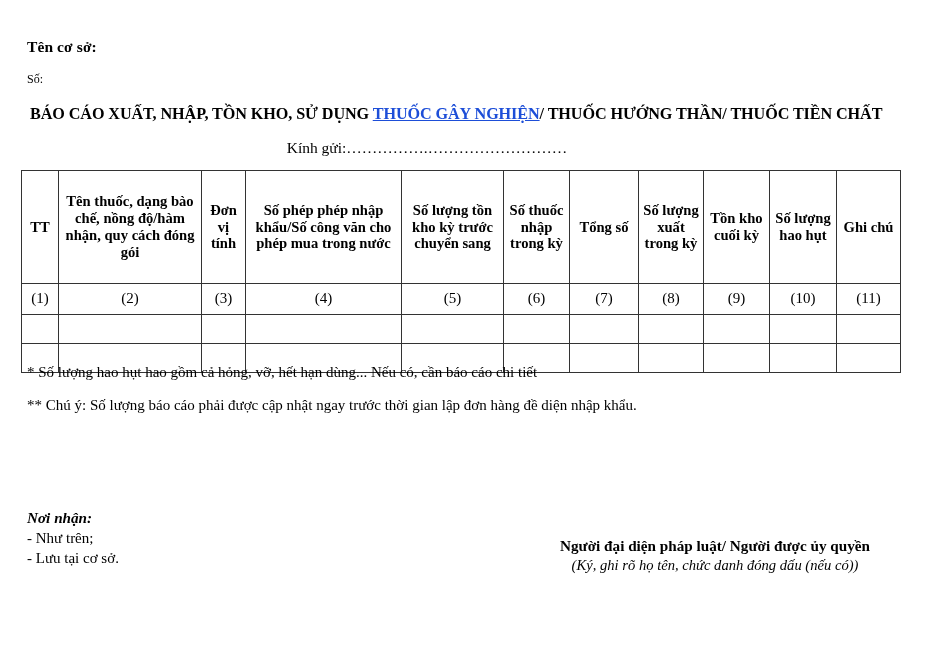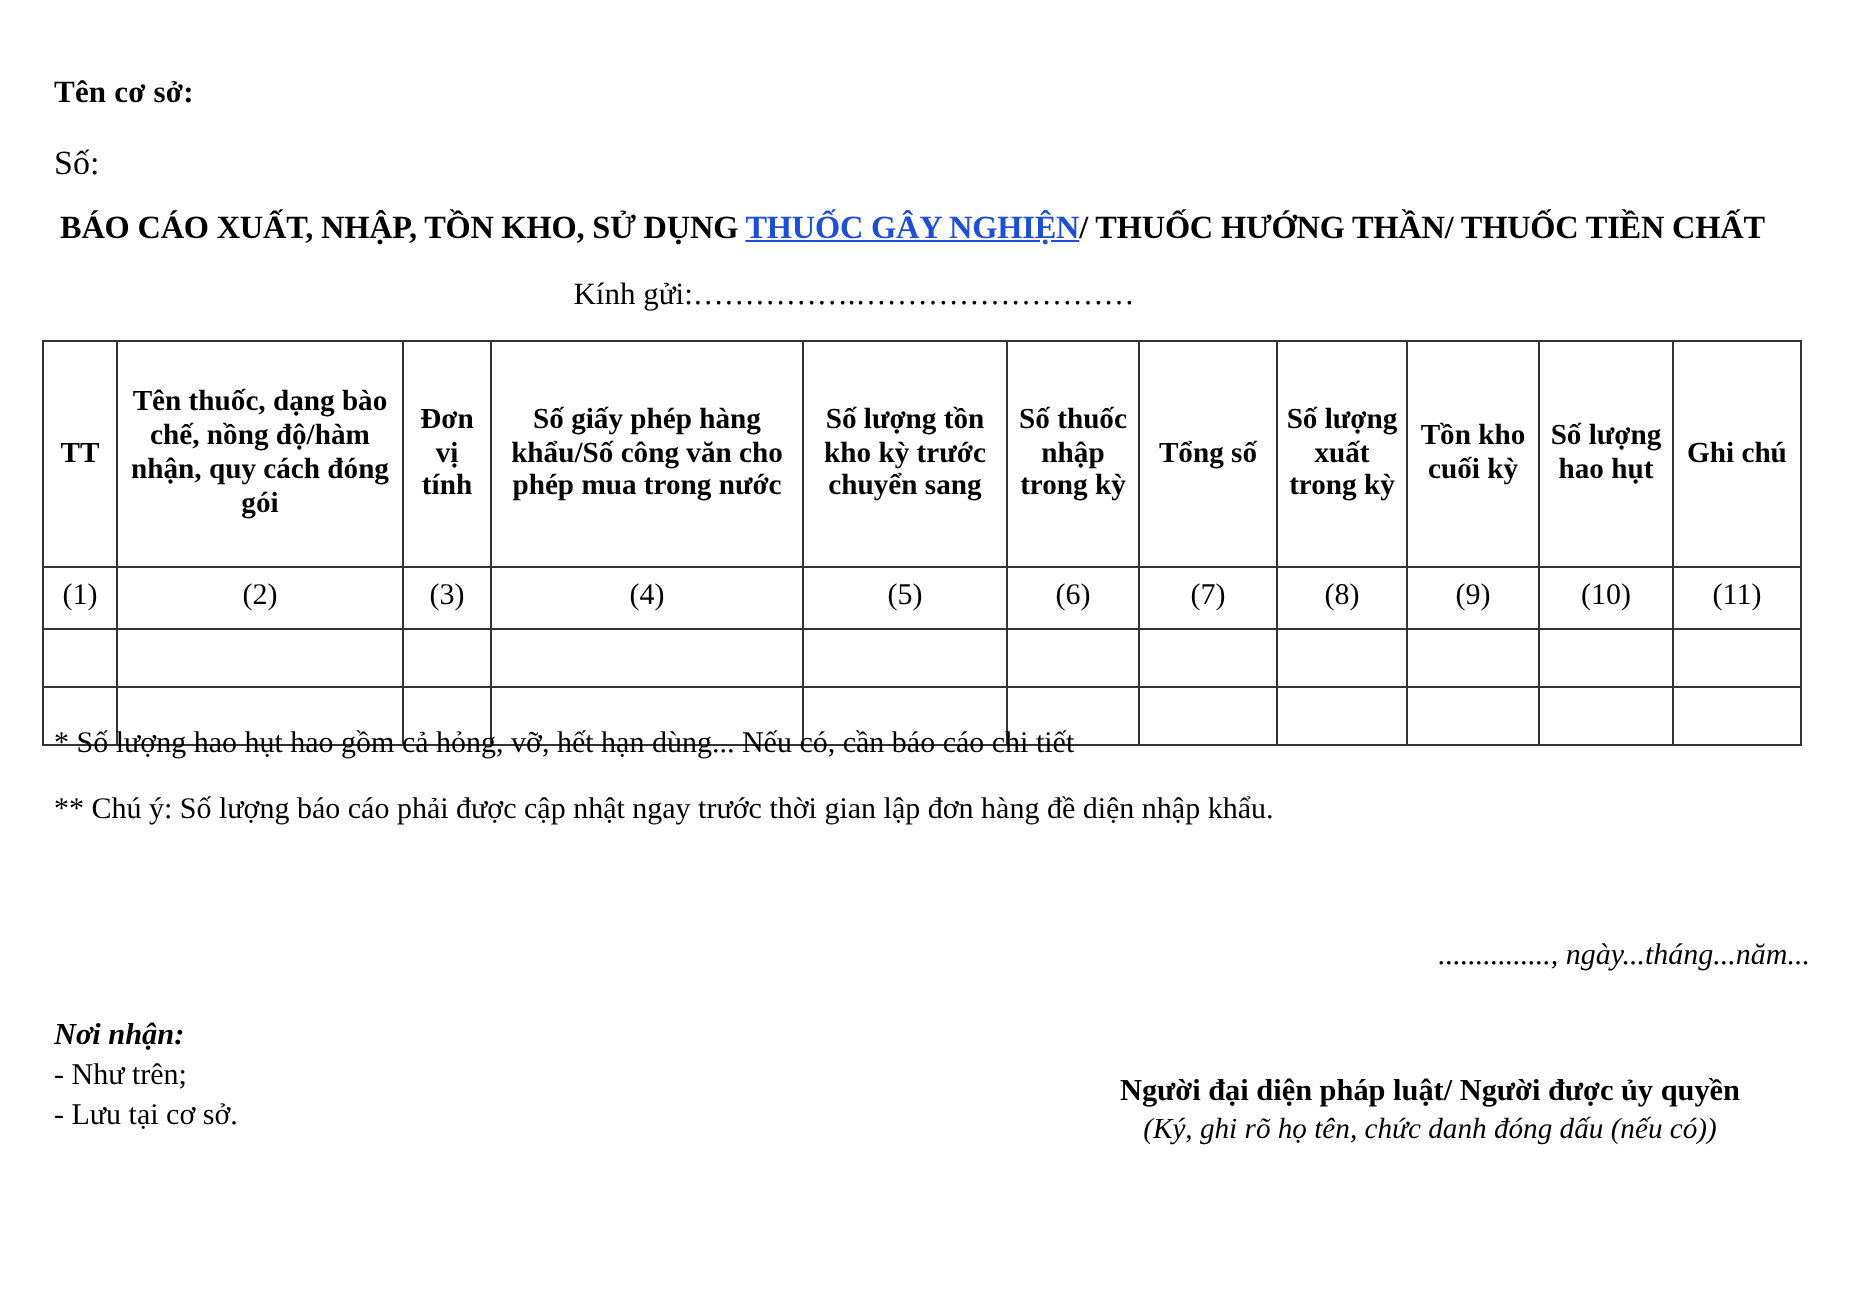--- a/index.html
+++ b/index.html
@@ -29,21 +29,21 @@
     left: 27px;
     top: 38px;
     font-size: 15.5px;
     font-weight: bold;
     letter-spacing: 0.1px;
   }
   .doc-number {
     position: absolute;
     left: 27px;
     top: 72px;
-    font-size: 17px;
+    font-size: 12px;
     font-weight: normal;
   }
   .doc-title {
     position: absolute;
     left: 30px;
     top: 105px;
     width: 890px;
     font-size: 16.2px;
     font-weight: bold;
     white-space: nowrap;
@@ -190,21 +190,21 @@
         <col class="c8">
         <col class="c9">
         <col class="c10">
         <col class="c11">
     </colgroup>
     <tbody>
       <tr class="header-row">
         <td>TT</td>
         <td>Tên thuốc, dạng bào chế, nồng độ/hàm nhận, quy cách đóng gói</td>
         <td>Đơn vị tính</td>
-        <td>Số giấy phép hàng khẩu/Số công văn cho phép mua trong nước</td>
+        <td>Số phép phép nhập khẩu/Số công văn cho phép mua trong nước</td>
         <td>Số lượng tồn kho kỳ trước chuyển sang</td>
         <td>Số thuốc nhập trong kỳ</td>
         <td>Tổng số</td>
         <td>Số lượng xuất trong kỳ</td>
         <td>Tồn kho cuối kỳ</td>
         <td>Số lượng hao hụt</td>
         <td>Ghi chú</td>
       </tr>
       <tr class="index-row">
         <td>(1)</td>
@@ -246,21 +246,20 @@
         <td></td>
       </tr>
     </tbody>
   </table>
 
   <div class="notes">
     <div class="note">* Số lượng hao hụt hao gồm cả hỏng, vỡ, hết hạn dùng... Nếu có, cần báo cáo chi tiết</div>
     <div class="note">** Chú ý: Số lượng báo cáo phải được cập nhật ngay trước thời gian lập đơn hàng đề diện nhập khẩu.</div>
   </div>
 
-  <div class="date-line">..............., ngày...tháng...năm...</div>
 
   <div class="signature">
     <div class="sig-title">Người đại diện pháp luật/ Người được ủy quyền</div>
     <div class="sig-sub">(Ký, ghi rõ họ tên, chức danh đóng dấu (nếu có))</div>
   </div>
 
   <div class="recipients">
     <div class="rcpt-title">Nơi nhận:</div>
     <div class="rcpt-item">- Như trên;</div>
     <div class="rcpt-item">- Lưu tại cơ sở.</div>

